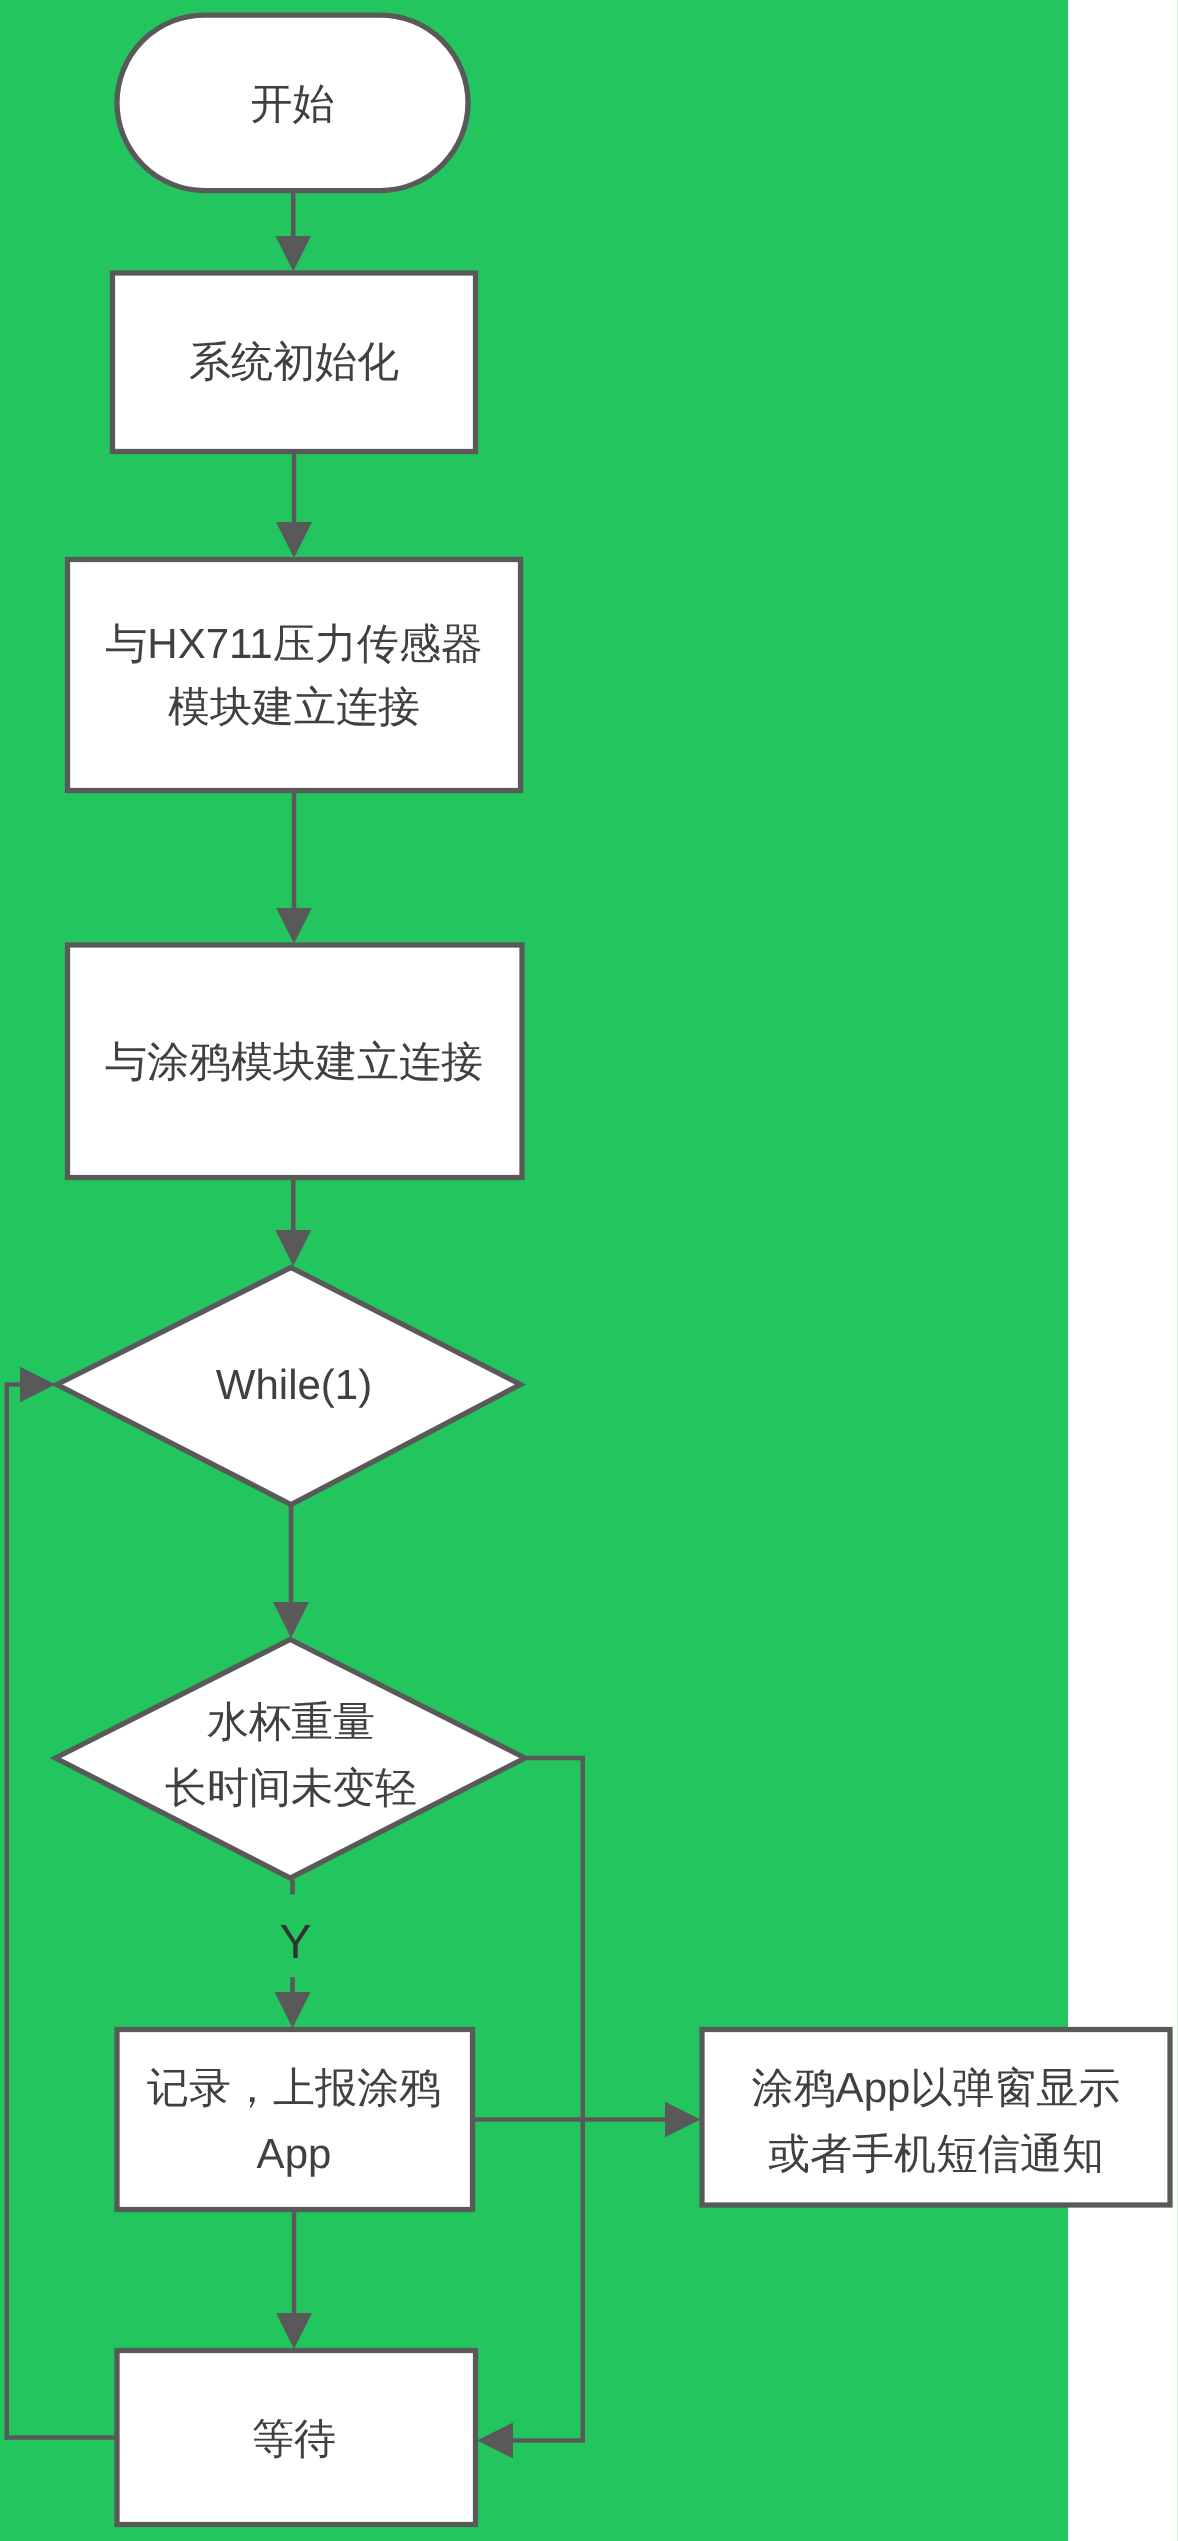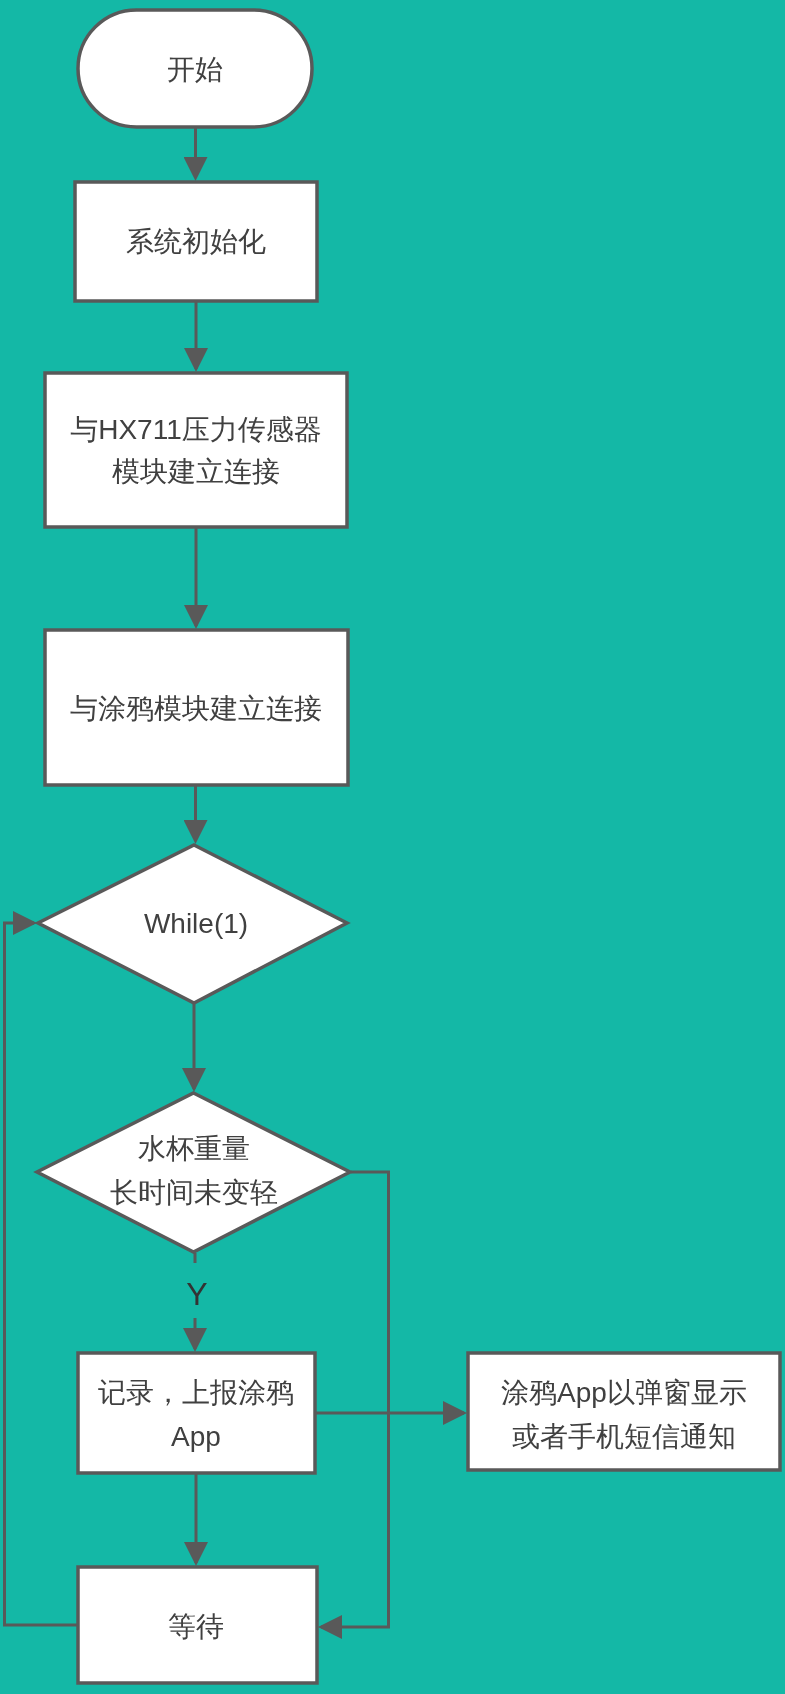--- a/index.html
+++ b/index.html
@@ -2,23 +2,23 @@
 <html><head>
 <meta charset="utf-8">
 <style>
   html, body {
     margin: 0;
     padding: 0;
     background: #ffffff;
   }
   .canvas {
     position: relative;
-    width: 785px;
+    width: 712px;
     height: 1694px;
-    background: #14b8a6;
+    background: #22c55e;
     font-family: "Liberation Sans", "DejaVu Sans", sans-serif;
   }
   svg { display: block; }
   .node-shape {
     fill: #ffffff;
     stroke: #595959;
     stroke-width: 3.5;
   }
   .connector {
     fill: none;

